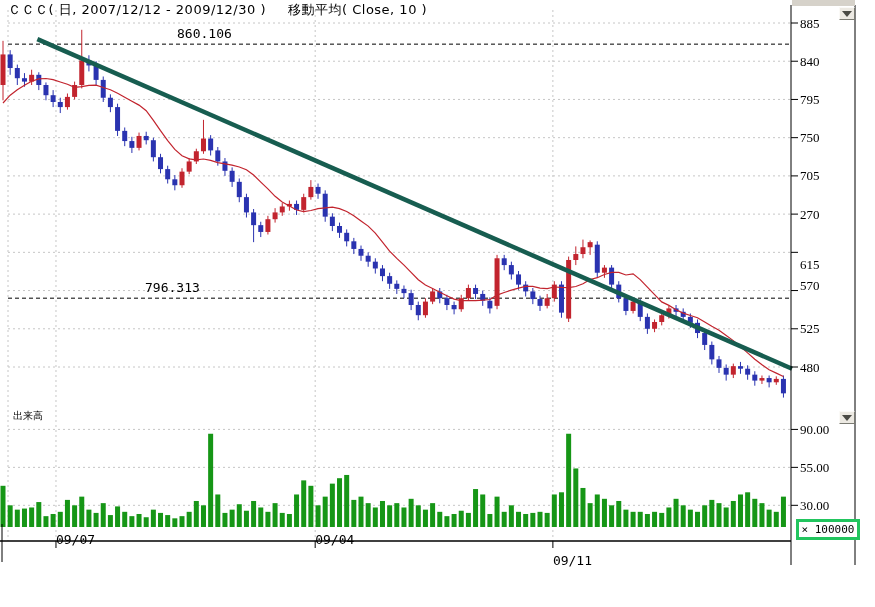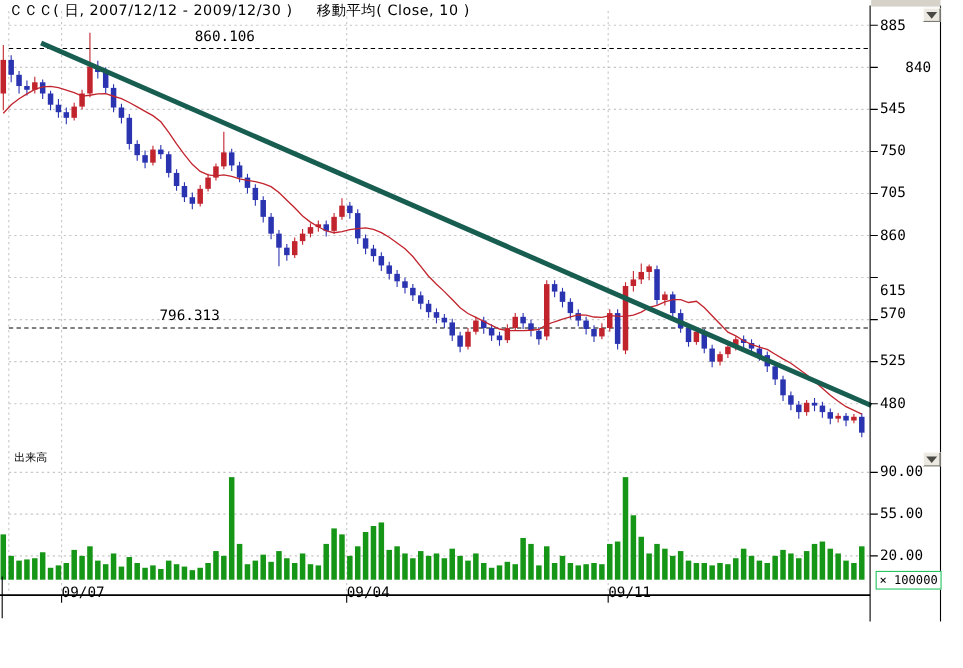--- a/index.html
+++ b/index.html
@@ -7,30 +7,30 @@
     position:relative;width:875px;height:607px;background:#ffffff;overflow:hidden;
     font-family:"DejaVu Sans Mono","Liberation Mono",monospace;color:#000;
   }
   .title-bar{
     position:absolute;left:8px;top:1px;white-space:nowrap;
     font-family:"DejaVu Sans","Liberation Sans",sans-serif;
     font-size:13px;letter-spacing:0.5px;
   }
   .title-gap{display:inline-block;width:22px;}
   svg{position:absolute;left:0;top:0;}
-  .ylab{position:absolute;left:800px;font-size:13px;line-height:13px;}
+  .ylab{position:absolute;left:800px;font-size:13px;line-height:13px;font-family:Liberation Serif, serif;}
   .xlab{position:absolute;top:533px;font-size:13px;line-height:13px;}
   .hline-lab{position:absolute;font-size:13px;line-height:13px;}
   .vol-panel-label{
     position:absolute;left:13px;top:409px;font-size:10px;
     font-family:"DejaVu Sans","Liberation Sans",sans-serif;
   }
   .mult-box{
     position:absolute;left:796px;top:519px;width:58px;height:15px;
-    border:1px solid #22c55e;font-size:11px;line-height:15px;text-align:center;
+    border:3px solid #22c55e;font-size:11px;line-height:15px;text-align:center;
     background:#fff;
   }
   .drop-btn{
     position:absolute;left:839px;width:16px;height:13px;
     background:#ece9e2;border:1px solid #7a7a72;
     border-top-color:#fbfaf7;border-left-color:#fbfaf7;
     display:flex;align-items:center;justify-content:center;cursor:pointer;
     box-sizing:border-box;
   }
   .tri-down{
@@ -429,35 +429,35 @@
         <line x1="552.888" y1="541" x2="552.888" y2="548" stroke="#000000" stroke-width="1"></line>
       </g>
     </svg>
 
   <div class="title-bar"><span>ＣＣＣ( 日, 2007/12/12 - 2009/12/30 )</span><span class="title-gap"></span><span>移動平均( Close, 10 )</span></div>
 
   <div class="vol-panel-label">出来高</div>
 
   <div id="labels-layer">
       <div class="ylab" style="top: 16.5px;">885</div>
-      <div class="ylab" style="top: 54.723px; margin-left: 23px;">840</div>
-      <div class="ylab" style="top: 92.946px;">545</div>
+      <div class="ylab" style="top: 54.723px;">840</div>
+      <div class="ylab" style="top: 92.946px;">795</div>
       <div class="ylab" style="top: 131.169px; text-align: center;">750</div>
       <div class="ylab" style="top: 169.392px;">705</div>
-      <div class="ylab" style="top: 207.615px;">860</div>
+      <div class="ylab" style="top: 207.615px;">270</div>
       <div class="ylab" style="top: 245.838px; margin-top: 12px;">615</div>
       <div class="ylab" style="top: 279px;">570</div>
       <div class="ylab" style="top: 322.284px;">525</div>
       <div class="ylab" style="top: 360.507px;">480</div>
       <div class="ylab" style="top: 422.913px;">90.00</div>
       <div class="ylab" style="top: 460.863px;">55.00</div>
-      <div class="ylab" style="top: 498.814px;">20.00</div>
+      <div class="ylab" style="top: 498.814px;">30.00</div>
       <div class="xlab" style="left: 55.984px;">09/07</div>
       <div class="xlab" style="left: 315.176px;">09/04</div>
-      <div class="xlab" style="left: 552.888px;">09/11</div>
+      <div class="xlab" style="left: 552.888px; margin-top: 21px;">09/11</div>
       <div class="hline-lab" style="left: 177px; top: 27.145px;">860.106</div>
       <div class="hline-lab" style="left: 145px; top: 281.174px;">796.313</div>
     </div>
 
   <div class="mult-box">× 100000</div>
 
   <div class="axis-top-strip"></div>
 
   <div class="drop-btn" style="top:7px;">
     <span class="tri-down"></span>

